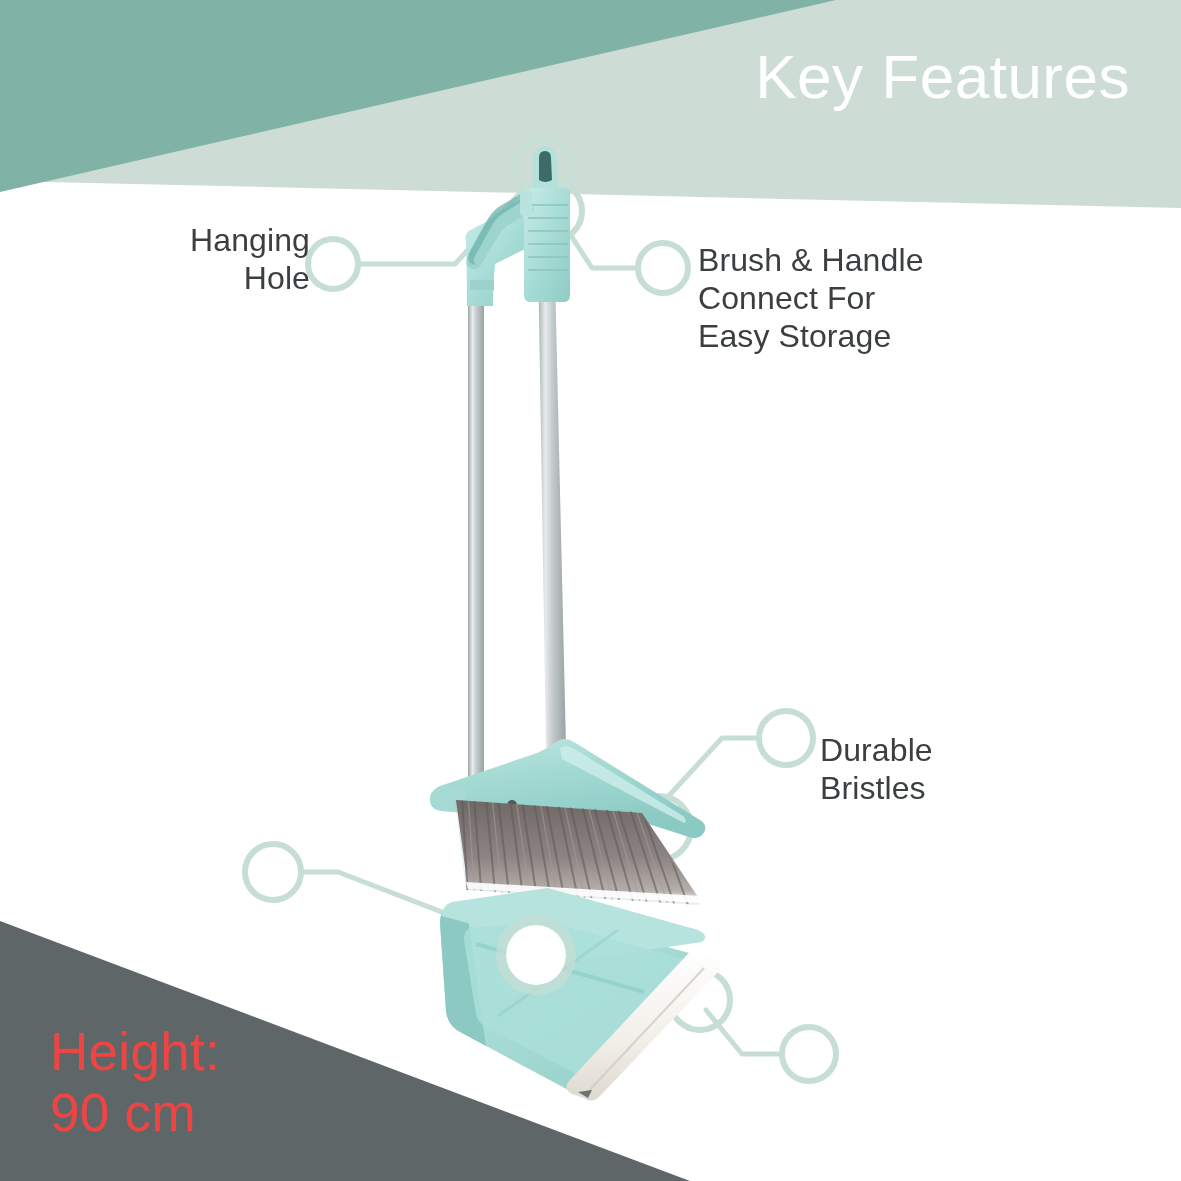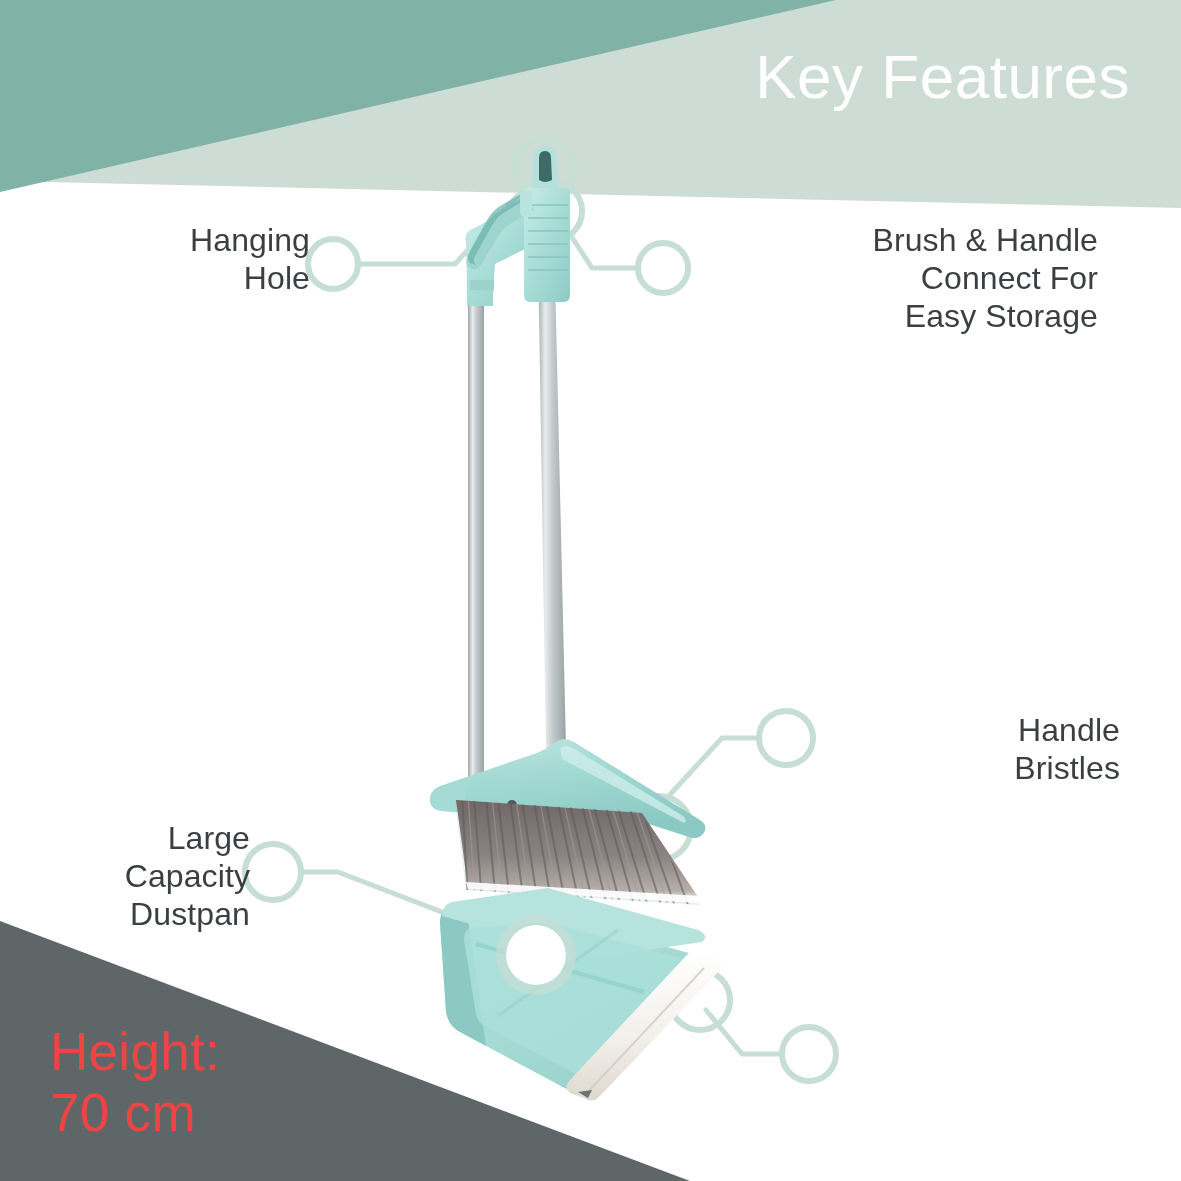--- a/index.html
+++ b/index.html
@@ -44,21 +44,21 @@
   .callout-label{
     position:absolute;
     color:#3b3f41;
     font-size:32px;
     font-weight:400;
     line-height:1.18;
     letter-spacing:0.1px;
     white-space:pre-line;
   }
   .callout-label.right-align{text-align:right;}
-  .callout-label.left-align{text-align:right;}
+  .callout-label.left-align{text-align:left;margin-top:20px;}
 
   #lbl-hanging-hole{ left:60px;  top:222px; width:250px; }
   #lbl-brush-handle{ left:698px; top:222px; width:400px; }
   #lbl-durable-bristles{ left:820px; top:712px; width:300px; }
   #lbl-large-capacity{ left:20px;  top:820px; width:230px; }
   #lbl-rubber-lip{ left:846px; top:1035px; width:320px; }
 </style>
 </head>
 <body>
 
@@ -251,31 +251,28 @@
 
   <svg class="layer" viewBox="0 0 1181 1181">
     <circle cx="536" cy="955" r="30" fill="#ffffff"></circle>
     <circle cx="536" cy="955" r="35" fill="none" stroke="#c6ded4" stroke-width="10" opacity="0.75"></circle>
   </svg>
 
   <div id="title">Key Features</div>
 
   <div id="height-block">
     <div>Height:</div>
-    <div>70 cm</div>
+    <div>90 cm</div>
   </div>
 
   <div id="lbl-hanging-hole" class="callout-label right-align">Hanging
 Hole</div>
 
   <div id="lbl-brush-handle" class="callout-label left-align">Brush &amp; Handle
 Connect For
 Easy Storage</div>
 
-  <div id="lbl-durable-bristles" class="callout-label left-align">Handle
+  <div id="lbl-durable-bristles" class="callout-label left-align">Durable
 Bristles</div>
 
-  <div id="lbl-large-capacity" class="callout-label right-align">Large
-Capacity
-Dustpan</div>
 
 
 </div>
 
 </body></html>

